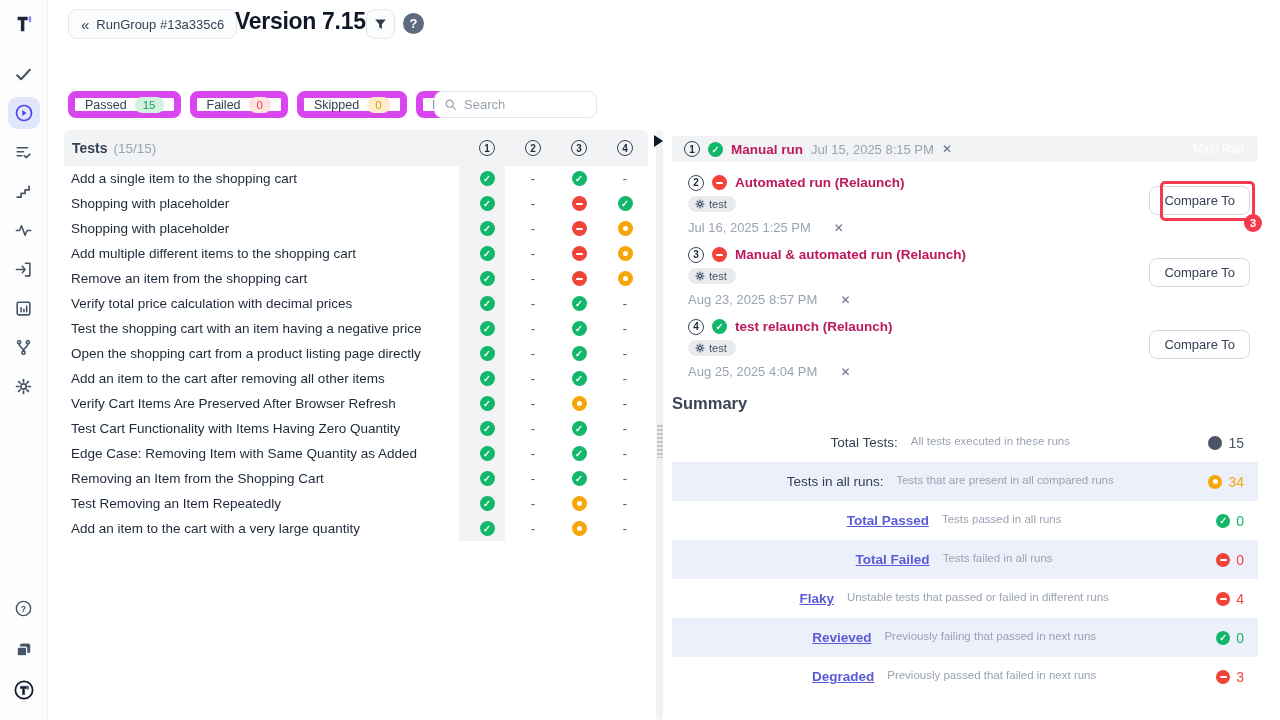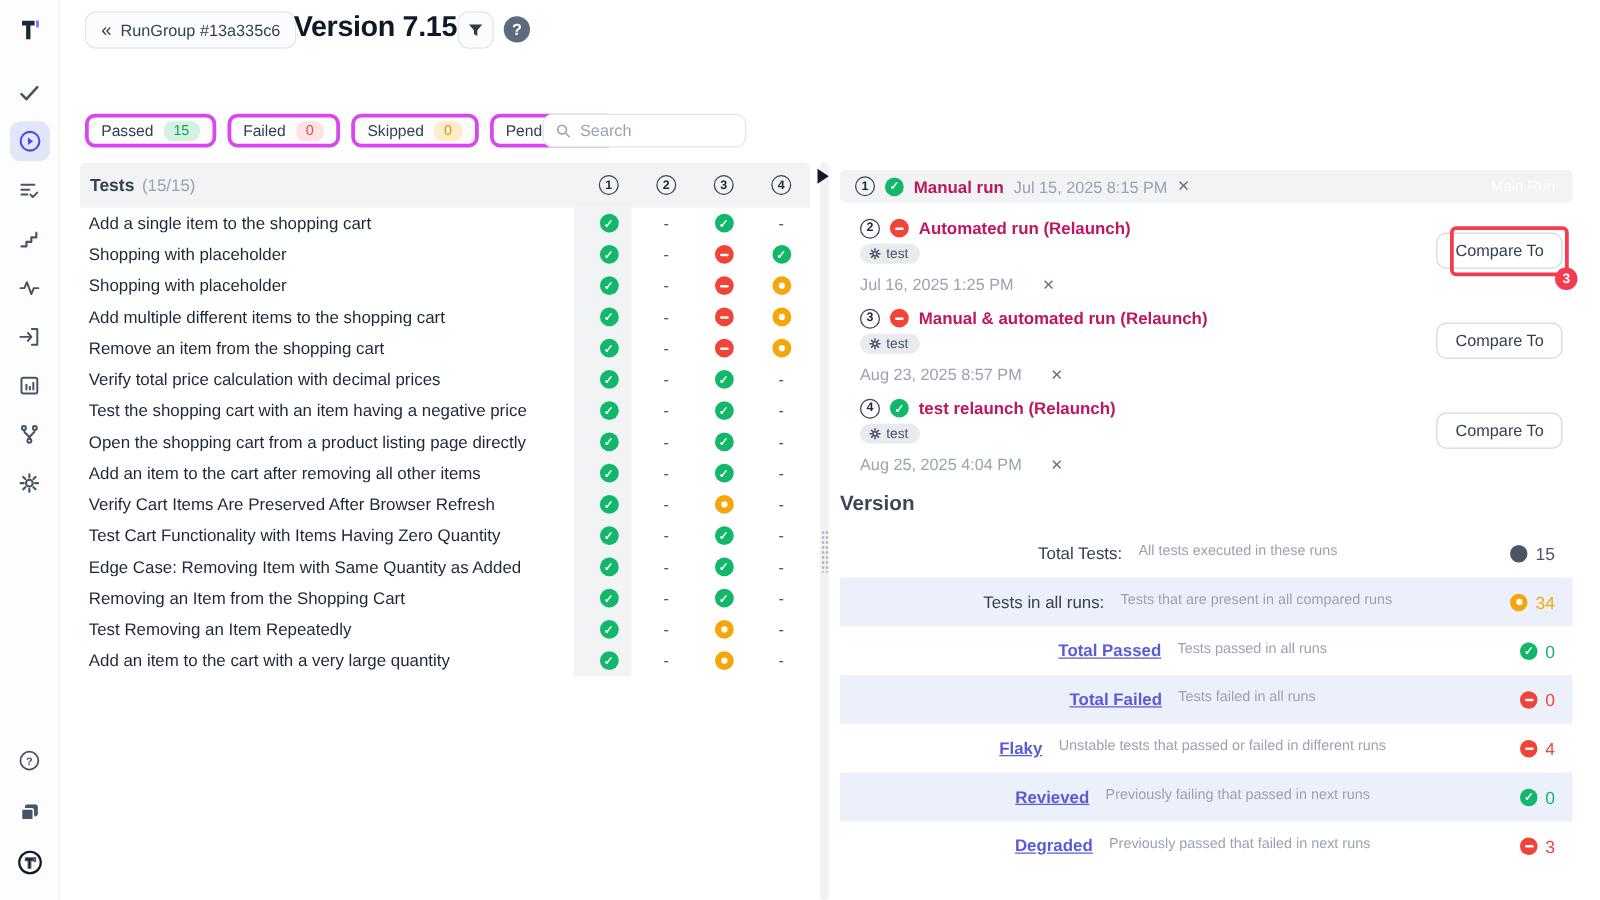--- a/index.html
+++ b/index.html
@@ -19,21 +19,21 @@
 
   
   .back-btn { position:absolute; left:68px; top:9px; height:30px; display:inline-flex; align-items:center; gap:7px; padding:0 12px; border:1px solid #e3e6ea; border-radius:9px; background:#fbfcfd; font-size:13px; color:#344054; cursor:pointer; }
   .back-chevrons { font-size:15px; color:#344054; line-height:1; }
   .page-title { position:absolute; left:235px; top:8px; font-size:23px; font-weight:700; color:#101828; letter-spacing:-0.3px; }
   .filter-btn { position:absolute; left:366px; top:9px; width:29px; height:30px; border:1px solid #e3e6ea; border-radius:9px; background:#fbfcfd; display:flex; align-items:center; justify-content:center; cursor:pointer; }
   .help-badge { position:absolute; left:403px; top:13px; width:21px; height:21px; border-radius:50%; background:#5d6b7d; color:#fff; font-size:13px; font-weight:700; display:flex; align-items:center; justify-content:center; cursor:pointer; }
 
   
   .chips { position:absolute; left:68px; top:91px; display:flex; gap:9px; align-items:center; }
-  .chip { height:27px; display:inline-flex; align-items:center; gap:8px; padding:0 10px; border:3px solid #d946ef; border-radius:8px; background:#fdfdfe; font-size:12.5px; color:#344054; cursor:pointer; }
+  .chip { height:27px; display:inline-flex; align-items:center; gap:8px; padding:0 10px; border:7px solid #d946ef; border-radius:8px; background:#fdfdfe; font-size:12.5px; color:#344054; cursor:pointer; }
   .chip-badge { padding:2px 8px; border-radius:7px; font-size:11.5px; font-weight:500; }
   .b-green  { background:#d3f3e0; color:#199f67; }
   .b-red    { background:#fde3e1; color:#e5484d; }
   .b-yellow { background:#fdeec9; color:#d7951a; }
   .b-gray   { background:#eef0f3; color:#344054; }
   .search-box { position:absolute; left:434px; top:91px; width:163px; height:27px; border:1px solid #e3e6ea; border-radius:8px; background:#fff; display:flex; align-items:center; gap:7px; padding:0 9px; }
   .search-box input { border:none; outline:none; width:110px; font-size:13px; color:#344054; font-family:"Liberation Sans",sans-serif; }
   .search-box input::placeholder { color:#9aa3b2; }
 
   
@@ -582,21 +582,21 @@
           </span>
         </div>
         <div class="run-date-row">
           <span class="run-date">Aug 25, 2025 4:04 PM</span>
           <span class="close-x">✕</span>
         </div>
         <button class="compare-btn">Compare To</button>
 
       </div>
 
-    <div class="sec-title summary-title">Version</div>
+    <div class="sec-title summary-title">Summary</div>
     <div class="summary-rows">
 
         <div class="srow hl-false lk-false">
           <div class="s-texts">
             <span class="s-label">Total Tests:</span>
             <span class="s-desc">All tests executed in these runs</span>
           </div>
           <div class="s-value tone-dark">
             <span class="st st-dark"></span>
             <span class="val">15</span>

